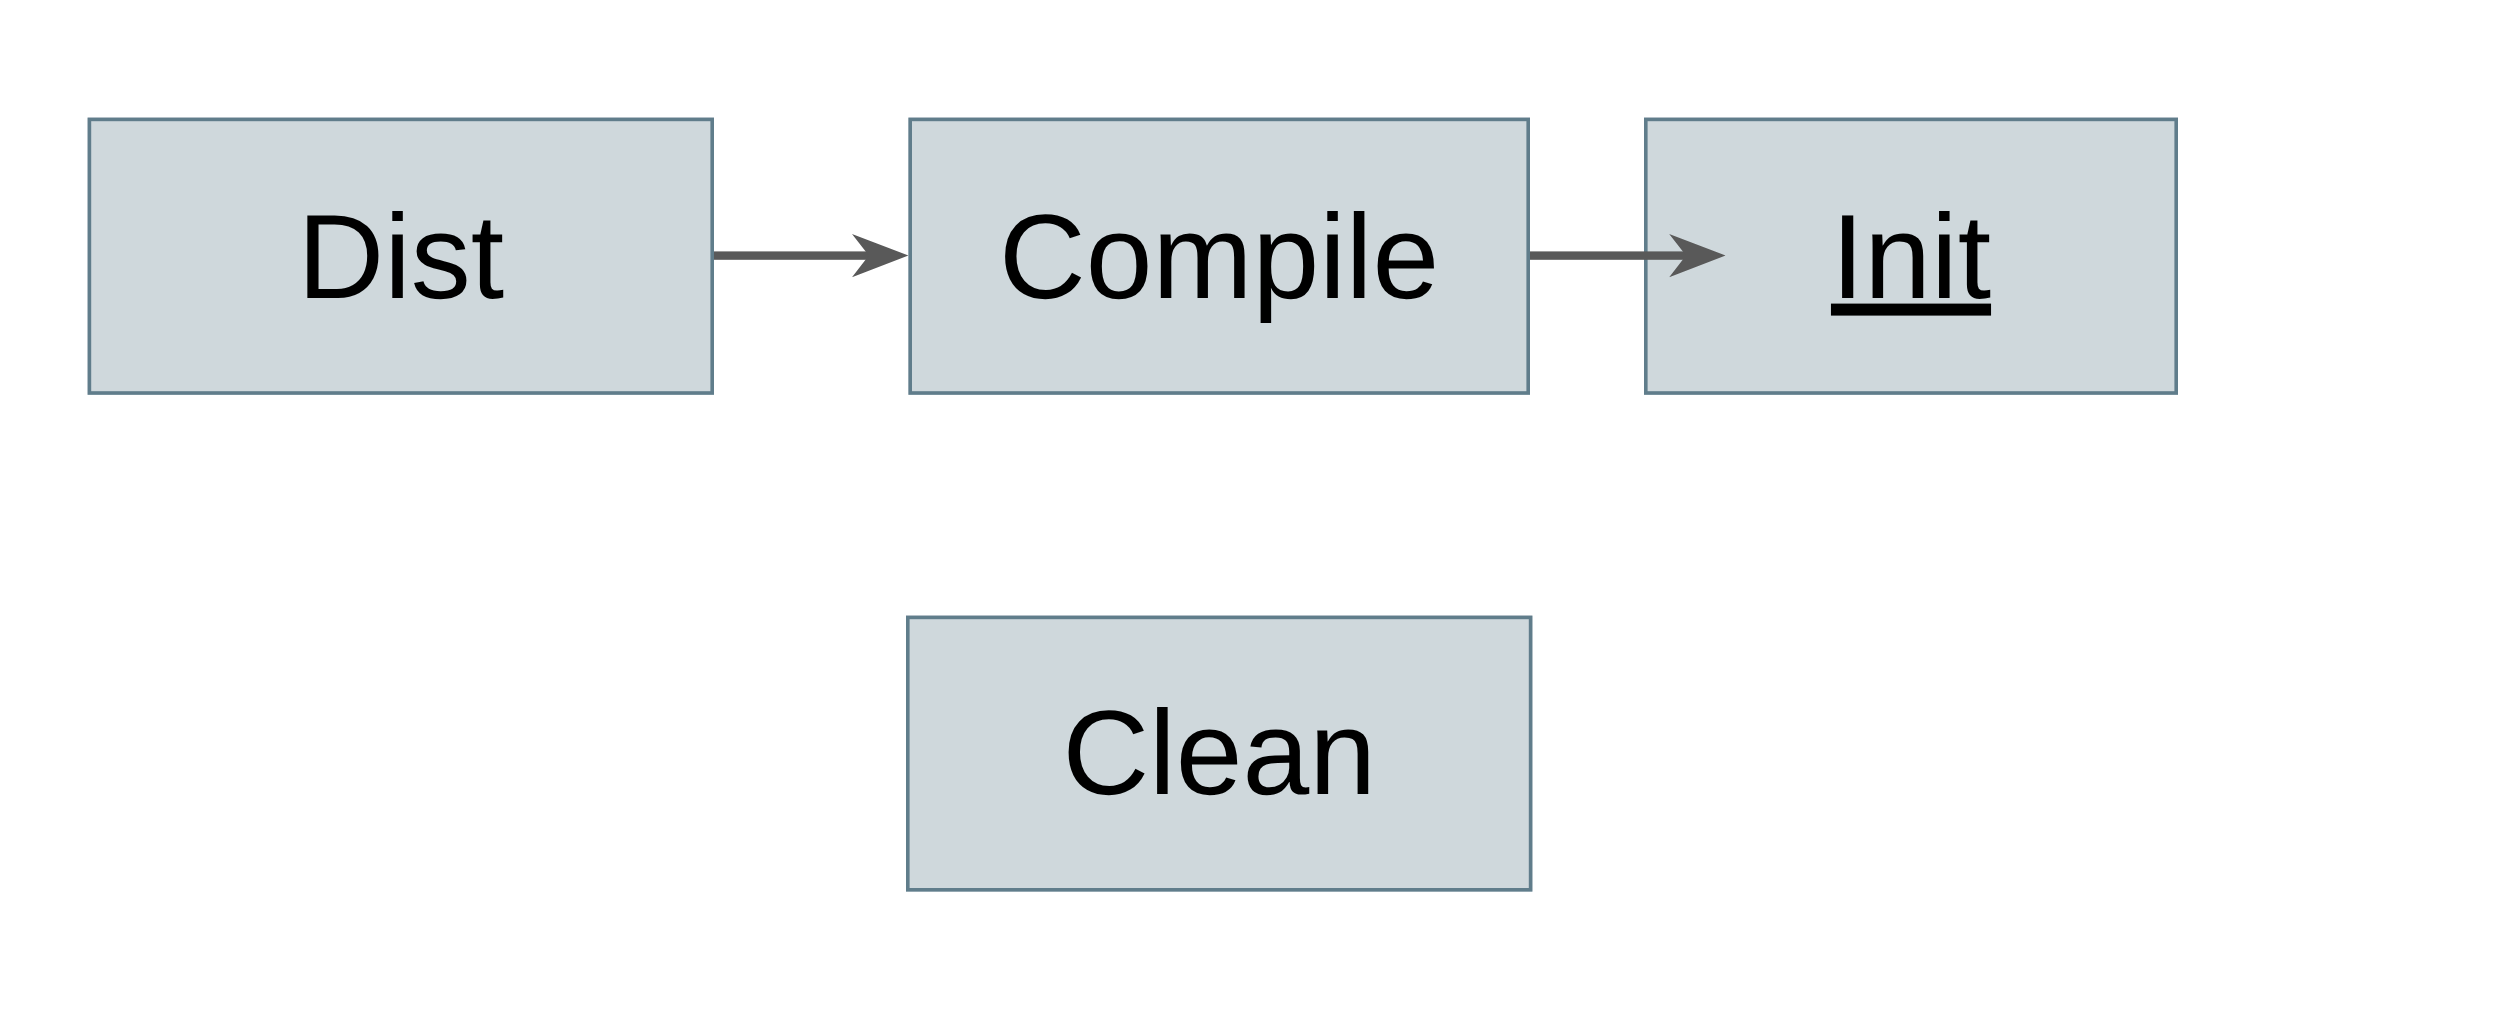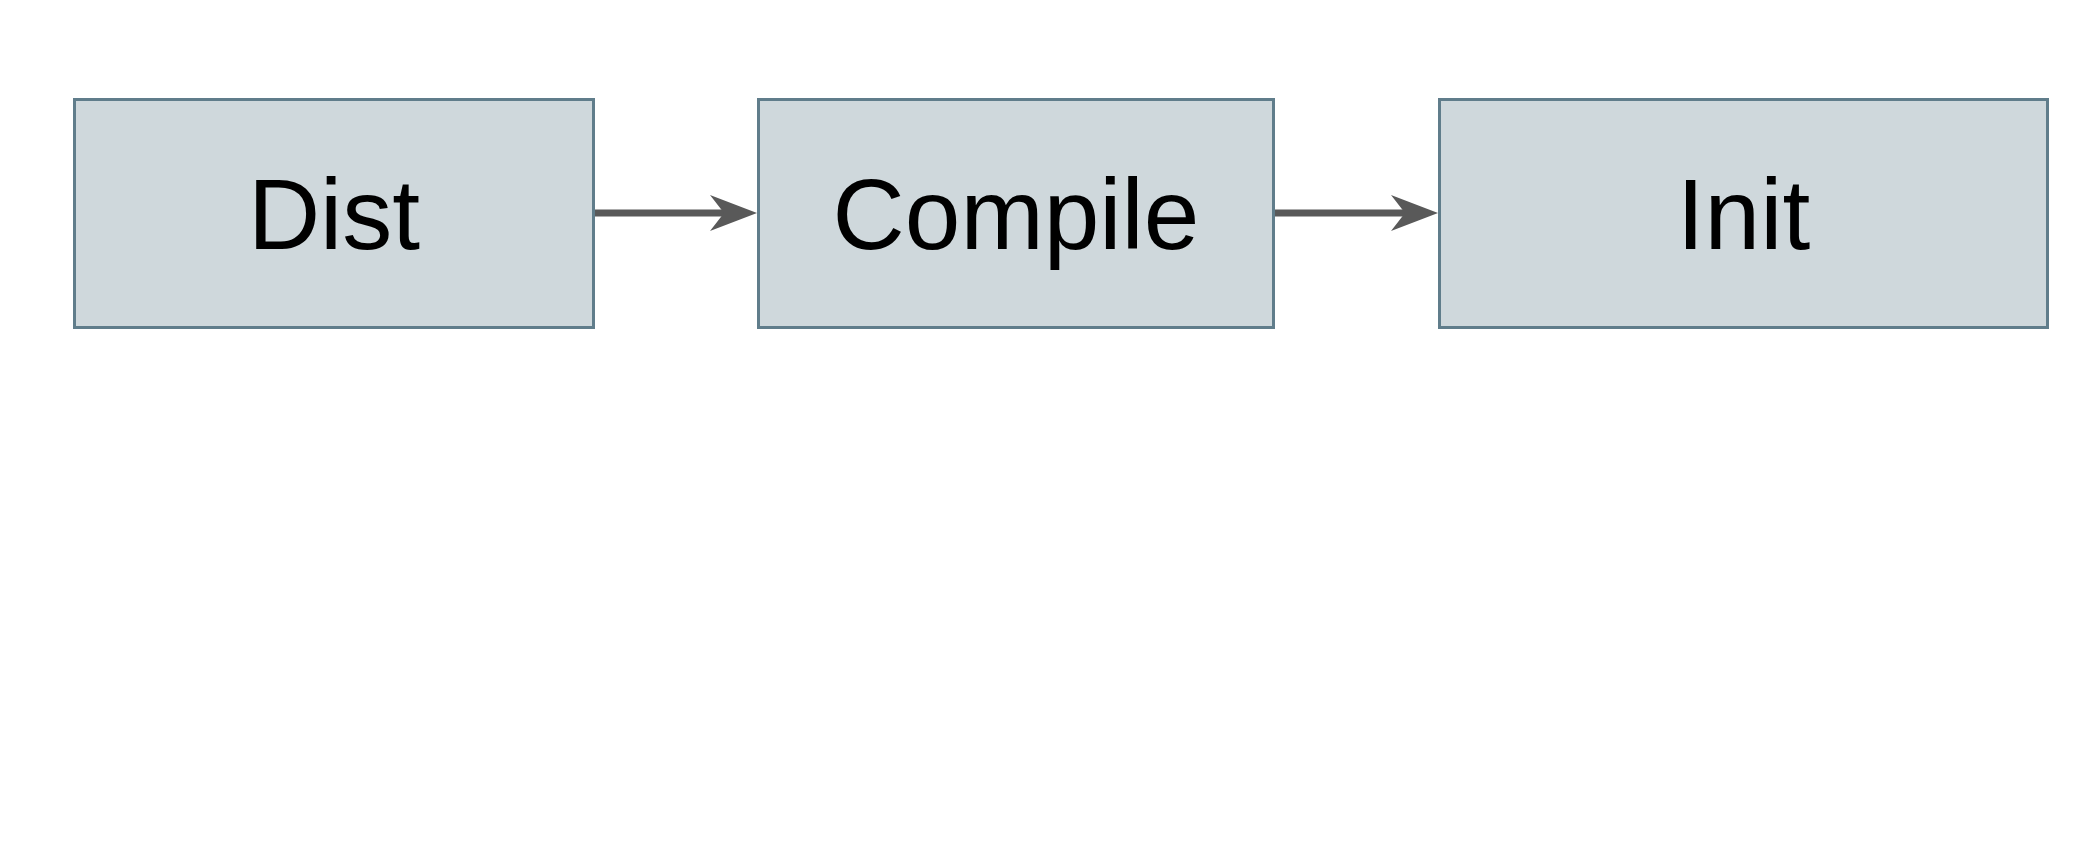--- a/index.html
+++ b/index.html
@@ -24,21 +24,21 @@
     color: var(--text, #000000);
     font-size: 100px;
     line-height: 1;
     white-space: nowrap;
   }
   .arrow { position: absolute; display: block; }
   .arrow .shaft, .arrow .head { fill: var(--arrow, #595959); }
 
   #node-dist    { left: 73px;   top: 98px;  width: 522px; height: 231px; }
   #node-compile { left: 757px;  top: 98px;  width: 518px; height: 231px; text-align: right; }
-  #node-init    { left: 1438px; top: 98px;  width: 611px; height: 231px; }
+  #node-init    { left: 1370px; top: 98px;  width: 445px; height: 231px; text-decoration: underline; }
   #node-clean   { left: 755px;  top: 513px; width: 522px; height: 230px; }
 
   #arrow-dist-compile { left: 595px;  top: 195px; }
   #arrow-compile-init { left: 1275px; top: 195px; }
 </style>
 </head>
 <body>
 
 <div id="canvas">
 
@@ -47,20 +47,23 @@
   </div>
 
   <div class="node" id="node-compile">
     <span class="node-label">Compile</span>
   </div>
 
   <div class="node" id="node-init">
     <span class="node-label">Init</span>
   </div>
 
+  <div class="node" id="node-clean">
+    <span class="node-label">Clean</span>
+  </div>
 
   <svg class="arrow" id="arrow-dist-compile" width="162" height="36" viewBox="0 0 162 36">
     <rect class="shaft" x="0" y="14.5" width="130" height="7"></rect>
     <polygon class="head" points="115,0 162,18 115,36 129,18"></polygon>
   </svg>
 
   <svg class="arrow" id="arrow-compile-init" width="163" height="36" viewBox="0 0 163 36">
     <rect class="shaft" x="0" y="14.5" width="131" height="7"></rect>
     <polygon class="head" points="116,0 163,18 116,36 130,18"></polygon>
   </svg>

